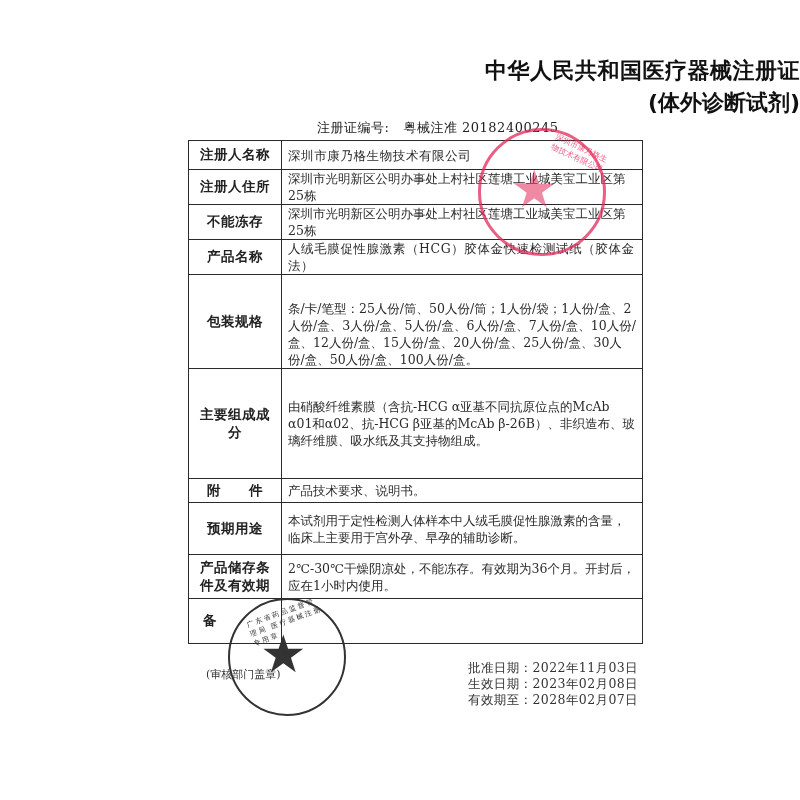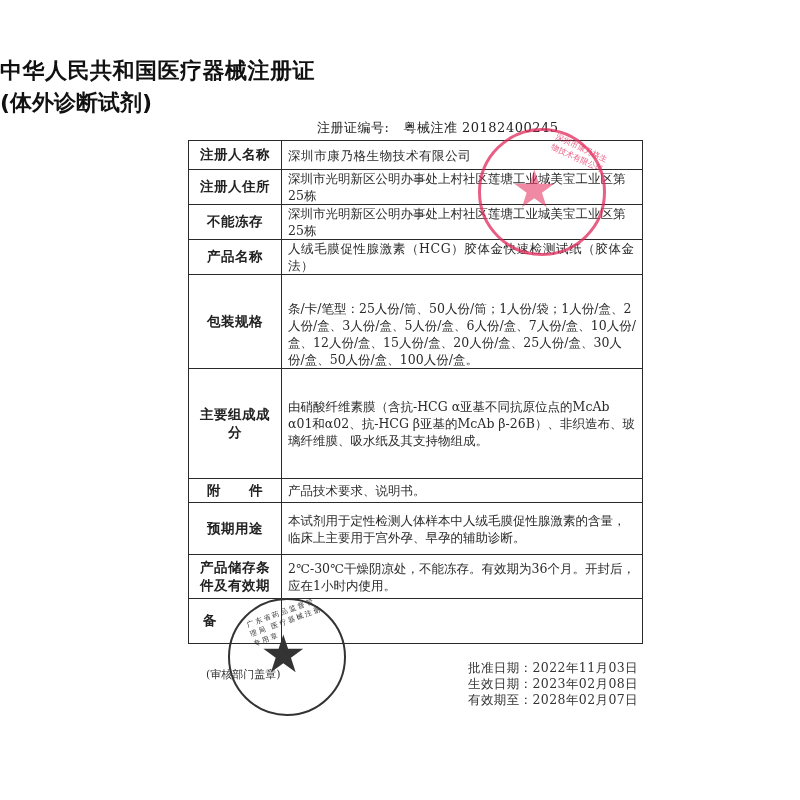--- a/index.html
+++ b/index.html
@@ -1,18 +1,18 @@
 <!DOCTYPE html>
 <html><head>
 <meta charset="utf-8">
 <style>
   html, body { margin: 0; padding: 0; background: #ffffff; }
   body { width: 800px; height: 800px; position: relative; overflow: hidden;
          font-family: "DejaVu Serif", "Liberation Serif", serif; color: #1a1a1a; }
-  .title { position: absolute; left: 0; width: 800px; text-align: left;
+  .title { position: absolute; left: 0; width: 800px; text-align: right;
            font-family: "DejaVu Sans", "Liberation Sans", sans-serif; font-weight: bold; color: #111; }
   .t1 { top: 56px; font-size: 22px; letter-spacing: 0.5px; }
   .t2 { top: 88px; font-size: 22px; }
   .regno { position: absolute; top: 119px; left: 317px; font-size: 13px; letter-spacing: 0.5px; color: #222; }
   .regno .lbl { margin-right: 14px; }
 
   table.cert { position: absolute; left: 188px; top: 140px; width: 455px;
                border-collapse: collapse; table-layout: fixed; }
   table.cert td { border: 1px solid #2a2a2a; padding: 0 6px; vertical-align: middle; }
   table.cert td.k { width: 80px; text-align: center; font-size: 13.5px; font-weight: bold;

